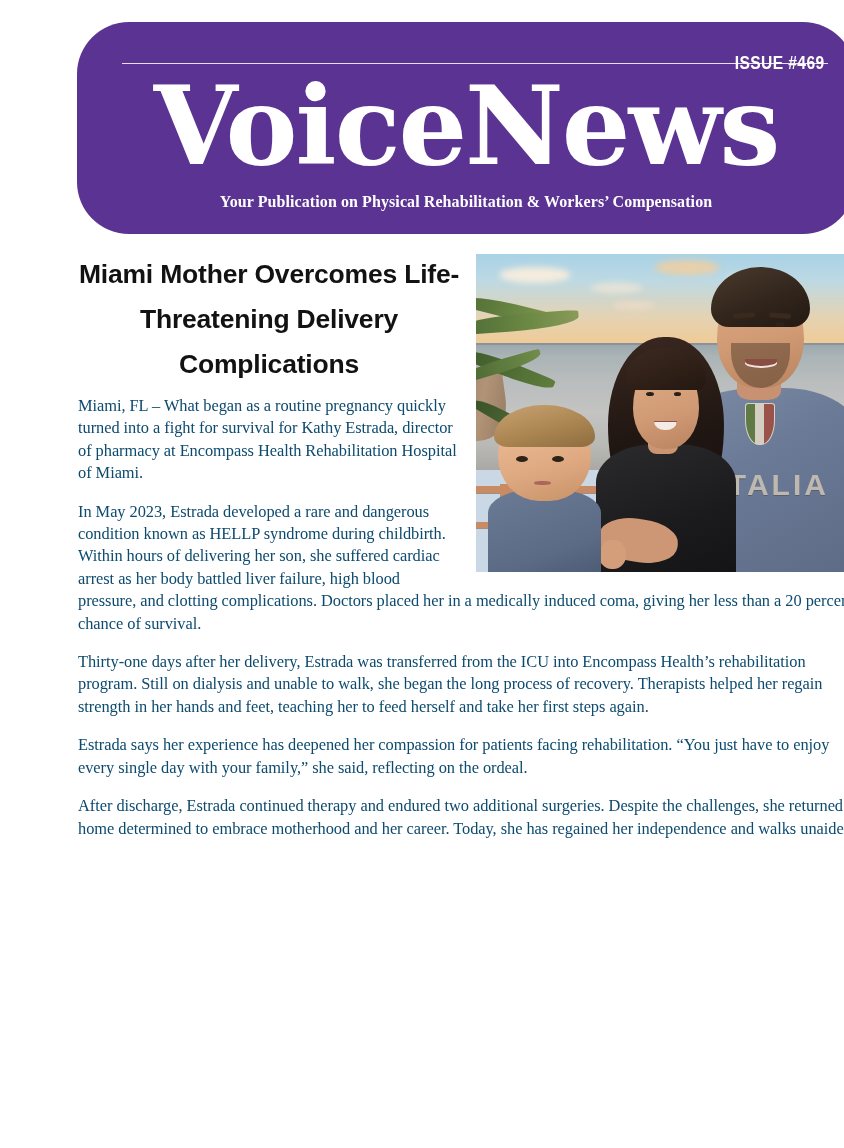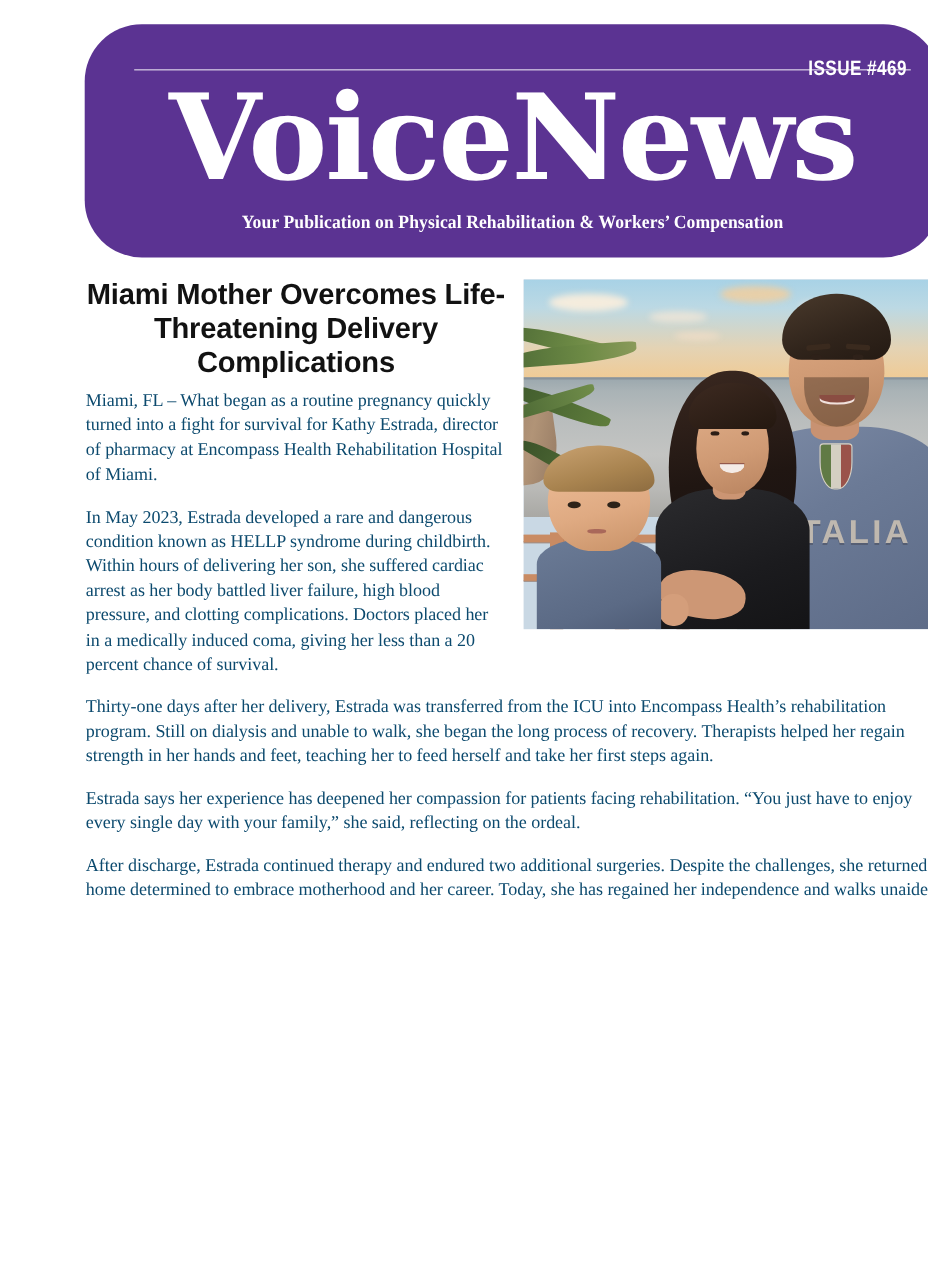--- a/index.html
+++ b/index.html
@@ -408,21 +408,21 @@
     left: 42%; bottom: 49%;
     width: 13%; height: 2.2%;
     background: #a9685a; border-radius: 40%;
   }
 
   
   .headline {
     font-family: "Liberation Sans", sans-serif;
     font-weight: bold;
     font-size: 26.5px;
-    line-height: 31px;
+    line-height: 45px;
     letter-spacing: -0.2px;
     color: #121212;
     text-align: center;
     width: 394px;
     margin: 0 0 8px 0;
   }
 
   .body-text {
     font-family: Liberation Serif, serif;
     font-size: 16.4px;

